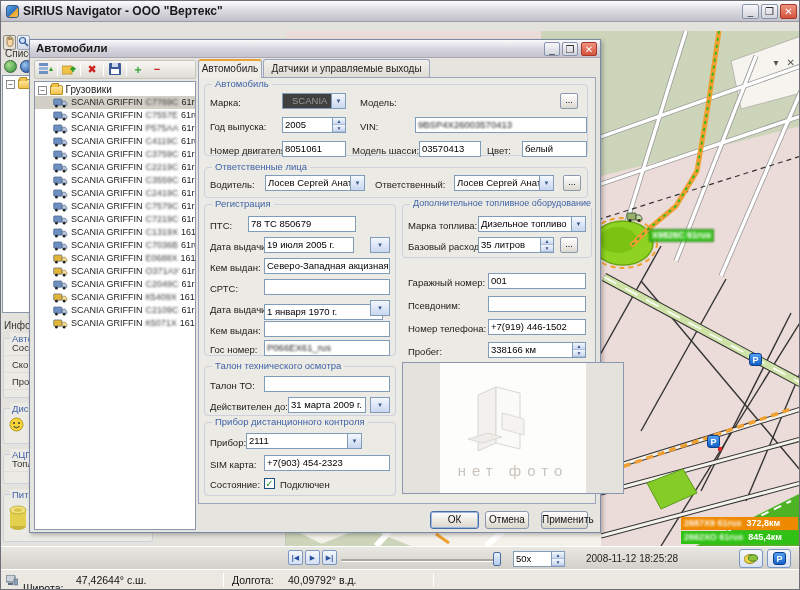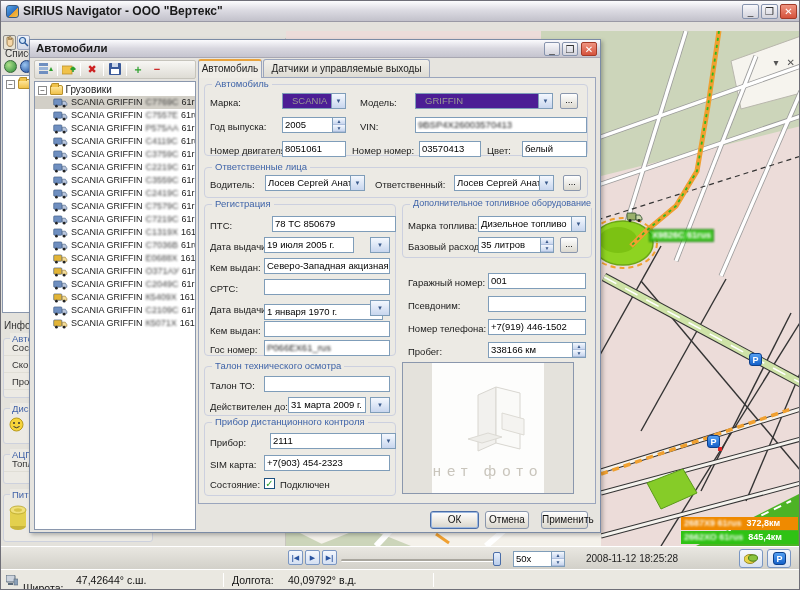--- a/index.html
+++ b/index.html
@@ -74,30 +74,30 @@
   
   .tab { position:absolute; top:19px; height:19px; border:1px solid #9aa5bd; border-bottom:none; border-radius:3px 3px 0 0;
     background:linear-gradient(180deg,#f2f0ea,#dddbd3); font-size:10px; text-align:center; line-height:17px; color:#222; }
   .tab.active { background:#efede7; border-top:2px solid #e8a33d; z-index:3; line-height:15px; }
   #form-panel { position:absolute; left:168px; top:37px; width:398px; height:427px; background:#eceae4; border:1px solid #9aa5bd; }
 
   .grp { position:absolute; border:1px solid #ccd0df; border-radius:4px; }
   .gt { position:absolute; top:-7px; left:7px; background:#eceae4; padding:0 3px; font-size:9.5px; color:#3e63a8; white-space:nowrap; }
   .lbl { position:absolute; font-size:9.5px; color:#1a1a1a; white-space:nowrap; }
   .inp { position:absolute; height:16px; background:#fff; border:1px solid #7f9db9; font-size:9.5px; line-height:14px; padding:0 2px; white-space:nowrap; overflow:hidden; }
-  .inp.dis { background:#4c1d95; color:#9a9a94;padding-left:9px; }
+  .inp.dis { background:#404040; color:#9a9a94;padding-left:9px; }
   .dd { position:absolute; right:0; top:0; width:14px; height:14px; background:linear-gradient(180deg,#f4f8fe,#c8d6ee); border-left:1px solid #7f9db9; color:#3a5a8c; font-size:6px; text-align:center; line-height:14px; }
   .ddbtn { position:absolute; width:20px; height:16px; background:linear-gradient(180deg,#f4f8fe,#c8d6ee); border:1px solid #7f9db9; color:#3a5a8c; font-size:6px; text-align:center; line-height:15px; }
   .spin { position:absolute; right:0; top:0; width:13px; height:14px; border-left:1px solid #7f9db9; display:flex; flex-direction:column; }
   .spin span { flex:1; background:linear-gradient(180deg,#f4f8fe,#c8d6ee); font-size:5px; line-height:6px; text-align:center; color:#3a5a8c; border-bottom:1px solid #aebedd; }
   .mini { position:absolute; height:16px; width:18px; background:linear-gradient(180deg,#fff,#dcd9d0); border:1px solid #8a97ad; border-radius:2px; text-align:center; font-size:9px; line-height:13px; }
   .chk { position:absolute; width:11px; height:11px; background:#fff; border:1px solid #1c5180; color:#2ba12b; font-size:10px; line-height:10px; text-align:center; font-weight:bold; }
   .btn { position:absolute; height:18px; background:linear-gradient(180deg,#fff,#ece9e2 55%,#d8d5cc); border:1px solid #8a97ad; border-radius:3px; font-size:10px; text-align:center; line-height:16px; color:#111; }
   .btn.def { border:1px solid #4a6da8; box-shadow:0 0 0 1px #9db8df inset; }
-  #photo-box { position:absolute; left:372px; top:322px; width:172px; height:132px; border:1px solid #8a97ad;
+  #photo-box { position:absolute; left:372px; top:322px; width:222px; height:132px; border:1px solid #8a97ad;
     background:linear-gradient(90deg,#e4e2dc 0 17%,#fdfdfc 17% 83%,#e4e2dc 83%); }
   #photo-box .nophoto { position:absolute; left:0; right:0; bottom:14px; text-align:center; font-size:15px; letter-spacing:6px; color:#c9c5bc; }
 
   
   #timeline { position:absolute; left:0; top:545px; width:800px; height:23px; background:linear-gradient(180deg,#e9e7e1,#d2d0c9); border-top:1px solid #fff; z-index:3; }
   .pbtn { position:absolute; top:3px; width:15px; height:15px; border:1px solid #7a96c2; border-radius:2px;
     background:linear-gradient(180deg,#f4f7fd,#d5e0f2); color:#2a54a0; font-size:7px; text-align:center; line-height:13px; font-weight:bold; }
   #groove { position:absolute; left:340px; top:12px; width:158px; height:3px; background:#a9a69e; border-bottom:1px solid #fff; border-radius:2px; }
   #thumb { position:absolute; left:492px; top:5px; width:8px; height:14px; background:linear-gradient(180deg,#e8f0fc,#b9ccea); border:1px solid #4a6da8; border-radius:2px; }
   #speedbox { position:absolute; left:512px; top:4px; width:52px; height:16px; }
@@ -522,52 +522,51 @@
     <div class="tab" style="left:233px; width:167px">Датчики и управляемые выходы</div>
 
     <div id="form-panel"></div>
 
     <div class="grp" style="left:174px; top:44px; width:384px; height:72px">
       <span class="gt">Автомобиль</span>
     </div>
     <span class="lbl" style="left:180px; top:57px">Марка:</span>
     <div class="inp dis" style="left:252px; top:53px; width:64px"><span>SCANIA</span><span class="dd">▼</span></div>
     <span class="lbl" style="left:330px; top:57px">Модель:</span>
-    <div class="inp dis" style="left:385px; top:53px; width:138px"><span>GRIFFIN</span><span class="dd">▼</span></div>
     <div class="mini" style="left:530px; top:53px">...</div>
 
     <span class="lbl" style="left:180px; top:81px">Год выпуска:</span>
     <div class="inp" style="left:252px; top:77px; width:64px"><span>2005</span><span class="spin">
           <span>▲</span>
           <span>▼</span>
         </span></div>
     <span class="lbl" style="left:330px; top:81px">VIN:</span>
     <div class="inp" style="left:385px; top:77px; width:172px"><span class="blur">9BSP4X26003570413</span></div>
 
     <span class="lbl" style="left:180px; top:105px">Номер двигателя:</span>
     <div class="inp" style="left:252px; top:101px; width:64px">8051061</div>
-    <span class="lbl" style="left:322px; top:105px">Номер номер:</span>
+    <span class="lbl" style="left:322px; top:105px">Модель шасси:</span>
     <div class="inp" style="left:389px; top:101px; width:62px">03570413</div>
     <span class="lbl" style="left:457px; top:105px">Цвет:</span>
     <div class="inp" style="left:492px; top:101px; width:65px">белый</div>
 
     <div class="grp" style="left:174px; top:127px; width:384px; height:31px">
       <span class="gt">Ответственные лица</span>
     </div>
     <span class="lbl" style="left:180px; top:139px">Водитель:</span>
     <div class="inp" style="left:235px; top:135px; width:100px"><span>Лосев Сергей Анатоль</span><span class="dd">▼</span></div>
     <span class="lbl" style="left:345px; top:139px">Ответственный:</span>
     <div class="inp" style="left:424px; top:135px; width:100px"><span>Лосев Сергей Анатоль</span><span class="dd">▼</span></div>
     <div class="mini" style="left:533px; top:135px">...</div>
 
     <div class="grp" style="left:174px; top:164px; width:192px; height:152px">
       <span class="gt">Регистрация</span>
     </div>
     <span class="lbl" style="left:180px; top:180px">ПТС:</span>
-    <div class="inp" style="left:242px; top:176px; width:124px">78 ТС 850679</div>
+    <div class="inp" style="left:218px; top:176px; width:108px">78 ТС 850679</div>
     <span class="lbl" style="left:180px; top:201px">Дата выдачи:</span>
     <div class="inp" style="left:234px; top:197px; width:90px">19  июля  2005 г.</div>
     <div class="ddbtn" style="left:340px; top:197px">▼</div>
     <span class="lbl" style="left:180px; top:222px">Кем выдан:</span>
     <div class="inp" style="left:234px; top:218px; width:126px">Северо-Западная акцизная т</div>
     <span class="lbl" style="left:180px; top:243px">СРТС:</span>
     <div class="inp" style="left:234px; top:239px; width:126px"></div>
     <span class="lbl" style="left:180px; top:264px">Дата выдачи:</span>
     <div class="inp" style="left:234px; top:264px; width:119px">1  января  1970 г.</div>
     <div class="ddbtn" style="left:340px; top:260px">▼</div>
@@ -582,21 +581,21 @@
     <span class="lbl" style="left:180px; top:340px">Талон ТО:</span>
     <div class="inp" style="left:234px; top:336px; width:126px"></div>
     <span class="lbl" style="left:180px; top:361px">Действителен до:</span>
     <div class="inp" style="left:258px; top:357px; width:78px">31  марта  2009 г.</div>
     <div class="ddbtn" style="left:340px; top:357px">▼</div>
 
     <div class="grp" style="left:174px; top:382px; width:192px; height:74px">
       <span class="gt">Прибор дистанционного контроля</span>
     </div>
     <span class="lbl" style="left:180px; top:397px">Прибор:</span>
-    <div class="inp" style="left:240px; top:393px; width:126px"><span>2111</span><span class="dd">▼</span></div>
+    <div class="inp" style="left:216px; top:393px; width:116px"><span>2111</span><span class="dd">▼</span></div>
     <span class="lbl" style="left:180px; top:419px">SIM карта:</span>
     <div class="inp" style="left:234px; top:415px; width:126px">+7(903) 454-2323</div>
     <span class="lbl" style="left:180px; top:439px">Состояние:</span>
     <div class="chk" style="left:234px; top:438px">✓</div>
     <span class="lbl" style="left:250px; top:439px">Подключен</span>
 
     <div class="grp" style="left:372px; top:164px; width:190px; height:54px">
       <span class="gt" style="font-size:9px">Дополнительное топливное оборудование</span>
     </div>
     <span class="lbl" style="left:378px; top:180px">Марка топлива:</span>

